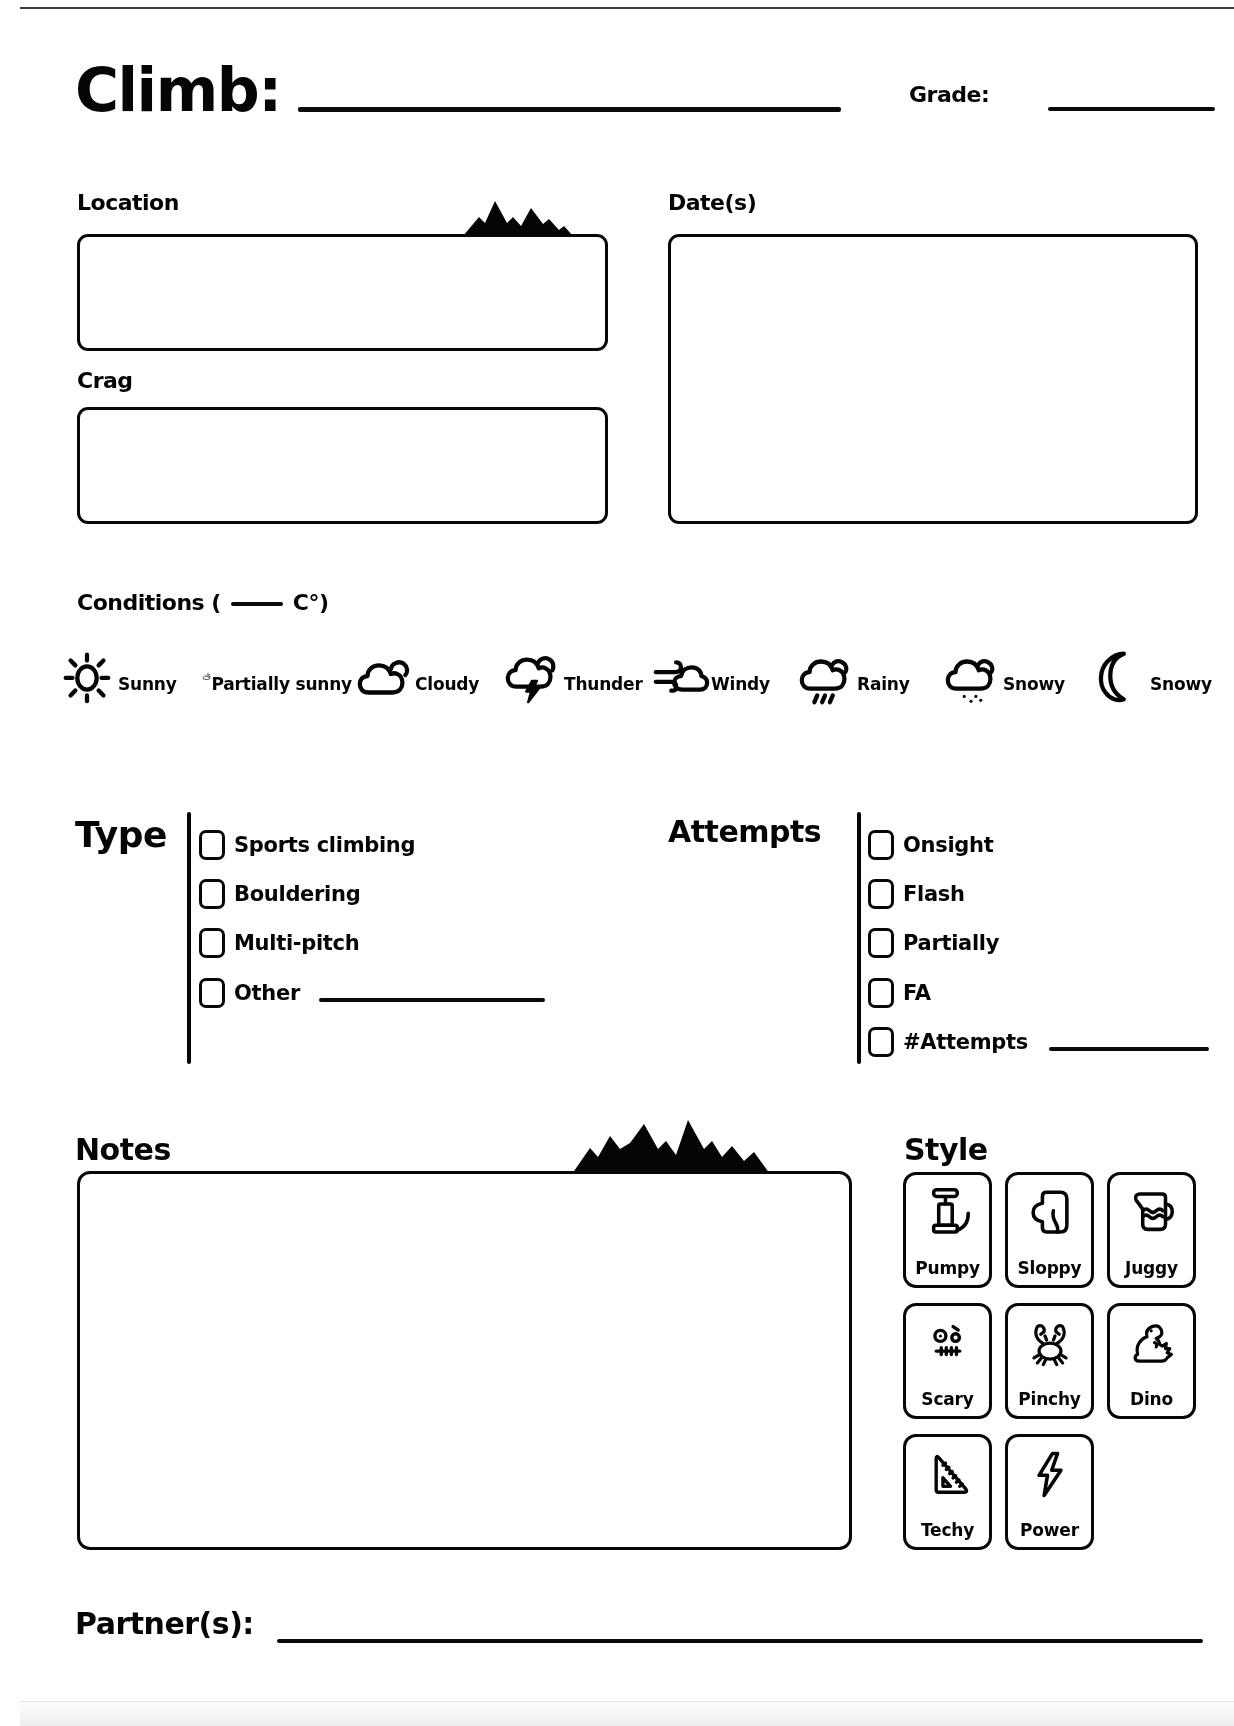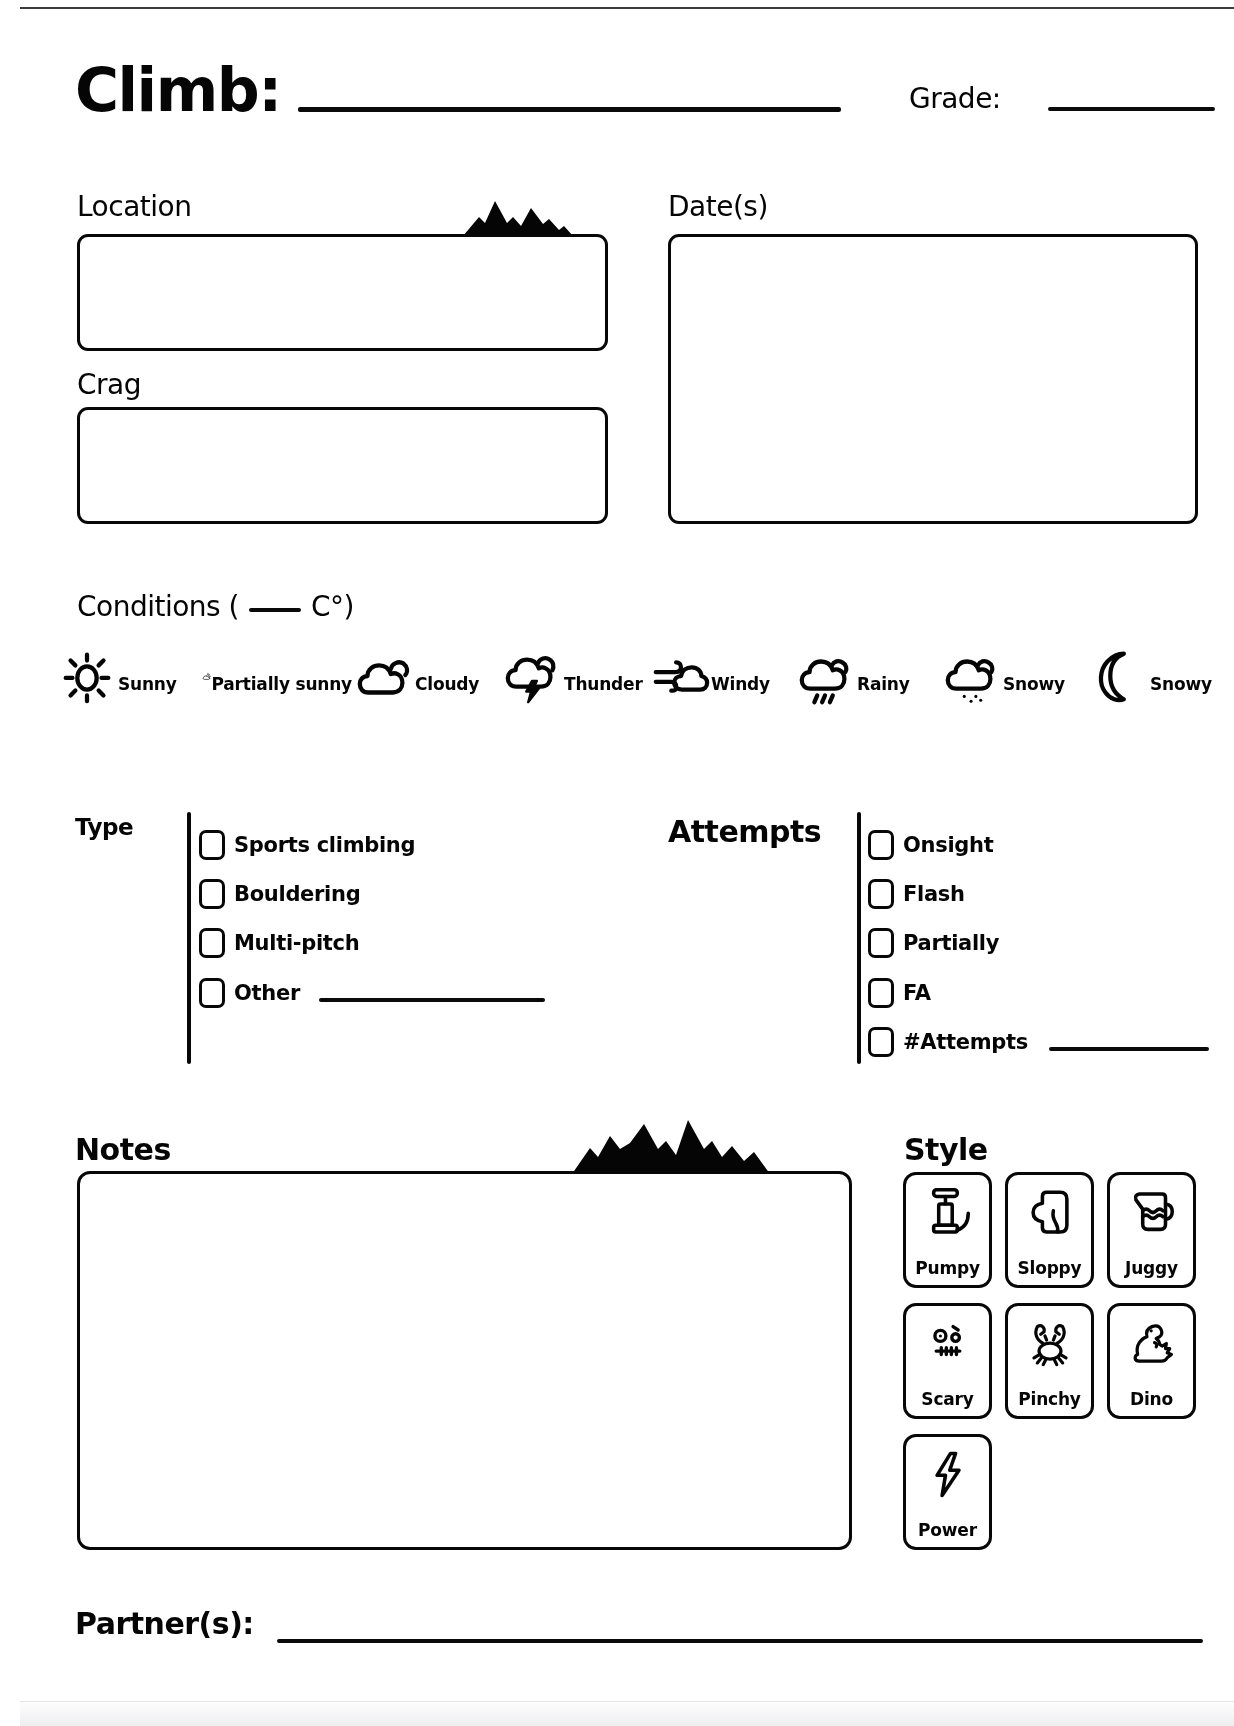--- a/index.html
+++ b/index.html
@@ -1,20 +1,20 @@
 <!DOCTYPE html>
 <html><head>
 <meta charset="utf-8">
 <style>
   html,body{margin:0;padding:0;background:#fff;}
   .page{position:relative;width:1234px;height:1726px;background:#ffffff;
         font-family:"DejaVu Sans","Liberation Sans",sans-serif;color:#050505;overflow:hidden;margin-left:20px;}
   .abs{position:absolute;}
   .hline{background:#0a0a0a;border-radius:2px;}
-  .section-label{font-size:28px;font-weight:400;letter-spacing:-0.5px;}
+  .section-label{font-size:22px;font-weight:700;letter-spacing:-0.5px;}
   .big-title{font-size:60px;font-weight:800;letter-spacing:-1.5px;}
   .field-box{border:3px solid #070707;border-radius:11px;background:#fff;}
   .vdivider{width:3.5px;background:#070707;border-radius:2px;}
   .opt-rows{display:flex;flex-direction:column;}
   .opt-row{display:flex;align-items:center;height:49.4px;gap:9px;}
   .checkbox{flex:0 0 auto;width:20px;height:24px;border:3.2px solid #070707;border-radius:7px;background:#fff;}
   .opt-label{font-size:21px;font-weight:700;letter-spacing:-0.3px;white-space:nowrap;}
   .blank{height:3.6px;background:#0a0a0a;border-radius:2px;align-self:center;margin-top:14px;}
   .weather-item{position:absolute;width:150px;display:flex;flex-direction:row;align-items:center;}
   .weather-label{margin-top:14px;font-size:17px;font-weight:700;letter-spacing:-0.2px;white-space:nowrap;}
@@ -108,21 +108,21 @@
     </svg>
     <div class="weather-label">Snowy</div>
   </div>
   <div class="weather-item" style="left:1068px;top:646px;">
     <svg width="62" height="62" viewBox="0 0 64 64" fill="none" stroke="#050505" stroke-width="4.4" stroke-linecap="round" stroke-linejoin="round">
       <path d="M37 8 C27 12 23 21 23 31 C23 41 28 50 37 55 C31 57 23 55 18 48 C11 39 12 25 20 16 C25 11 32 8 37 8 Z"></path>
     </svg>
     <div class="weather-label">Snowy</div>
   </div>
 
-  <div class="abs" style="left:55px;top:814px;font-size:23px;font-weight:800;letter-spacing:-0.5px;">Type</div>
+  <div class="abs" style="left:55px;top:814px;font-size:36px;font-weight:800;letter-spacing:-0.5px;">Type</div>
   <div class="abs vdivider" style="left:167px;top:812px;height:252px;"></div>
   <div class="abs opt-rows" style="left:179px;top:820px;">
     <div class="opt-row">
       <span class="checkbox"></span>
       <span class="opt-label">Sports climbing</span>
     </div>
     <div class="opt-row">
       <span class="checkbox"></span>
       <span class="opt-label">Bouldering</span>
     </div>
@@ -218,20 +218,28 @@
     </div>
     <div class="style-card">
       <svg width="54" height="58" viewBox="0 0 64 64" fill="none" stroke="#050505" stroke-width="3.8" stroke-linecap="round" stroke-linejoin="round">
         <path d="M17 53 Q12 53 12 49 Q12 46 15 45 Q13 37 17 31 Q20 26 26 24 Q24 15 32 12 Q40 9 43 16 Q45 21 41 24 L37 26 Q41 29 41 33 L44 35 L49 32 L48 38 L53 38 L50 43 L55 45 L50 49 Q48 53 43 53 Z"></path>
         <circle cx="31" cy="17" r="1.9" fill="#050505" stroke="none"></circle>
         <path d="M35 31 q4 1 2 5"></path>
       </svg>
       <div class="style-card-label">Dino</div>
     </div>
     <div class="style-card">
+      <svg width="54" height="58" viewBox="0 0 64 64" fill="none" stroke="#050505" stroke-width="4" stroke-linecap="round" stroke-linejoin="round">
+        <path d="M18 13 Q18 9 21 12 L53 49 Q56 53 51 53 H21 Q18 53 18 50 Z"></path>
+        <path d="M26 36 V46 H35 Z"></path>
+        <path d="M26 21l3-2.5 M30 26l3-2.5 M34 31l3-2.5 M38 36l3-2.5 M42 41l3-2.5 M46 46l3-2.5"></path>
+      </svg>
+      <div class="style-card-label">Techy</div>
+    </div>
+    <div class="style-card">
       <svg width="54" height="58" viewBox="0 0 64 64" fill="none" stroke="#050505" stroke-width="4.2" stroke-linecap="round" stroke-linejoin="round">
         <path d="M35 7 L19 33 H29 L25 57 L45 27 H34 L41 7 Z"></path>
       </svg>
       <div class="style-card-label">Power</div>
     </div>
   </div>
 
   <div class="abs" style="left:55px;top:1606px;font-size:30px;font-weight:800;letter-spacing:-0.5px;">Partner(s):</div>
   <div class="abs hline" style="left:257px;top:1639px;width:926px;height:4px;"></div>
 

